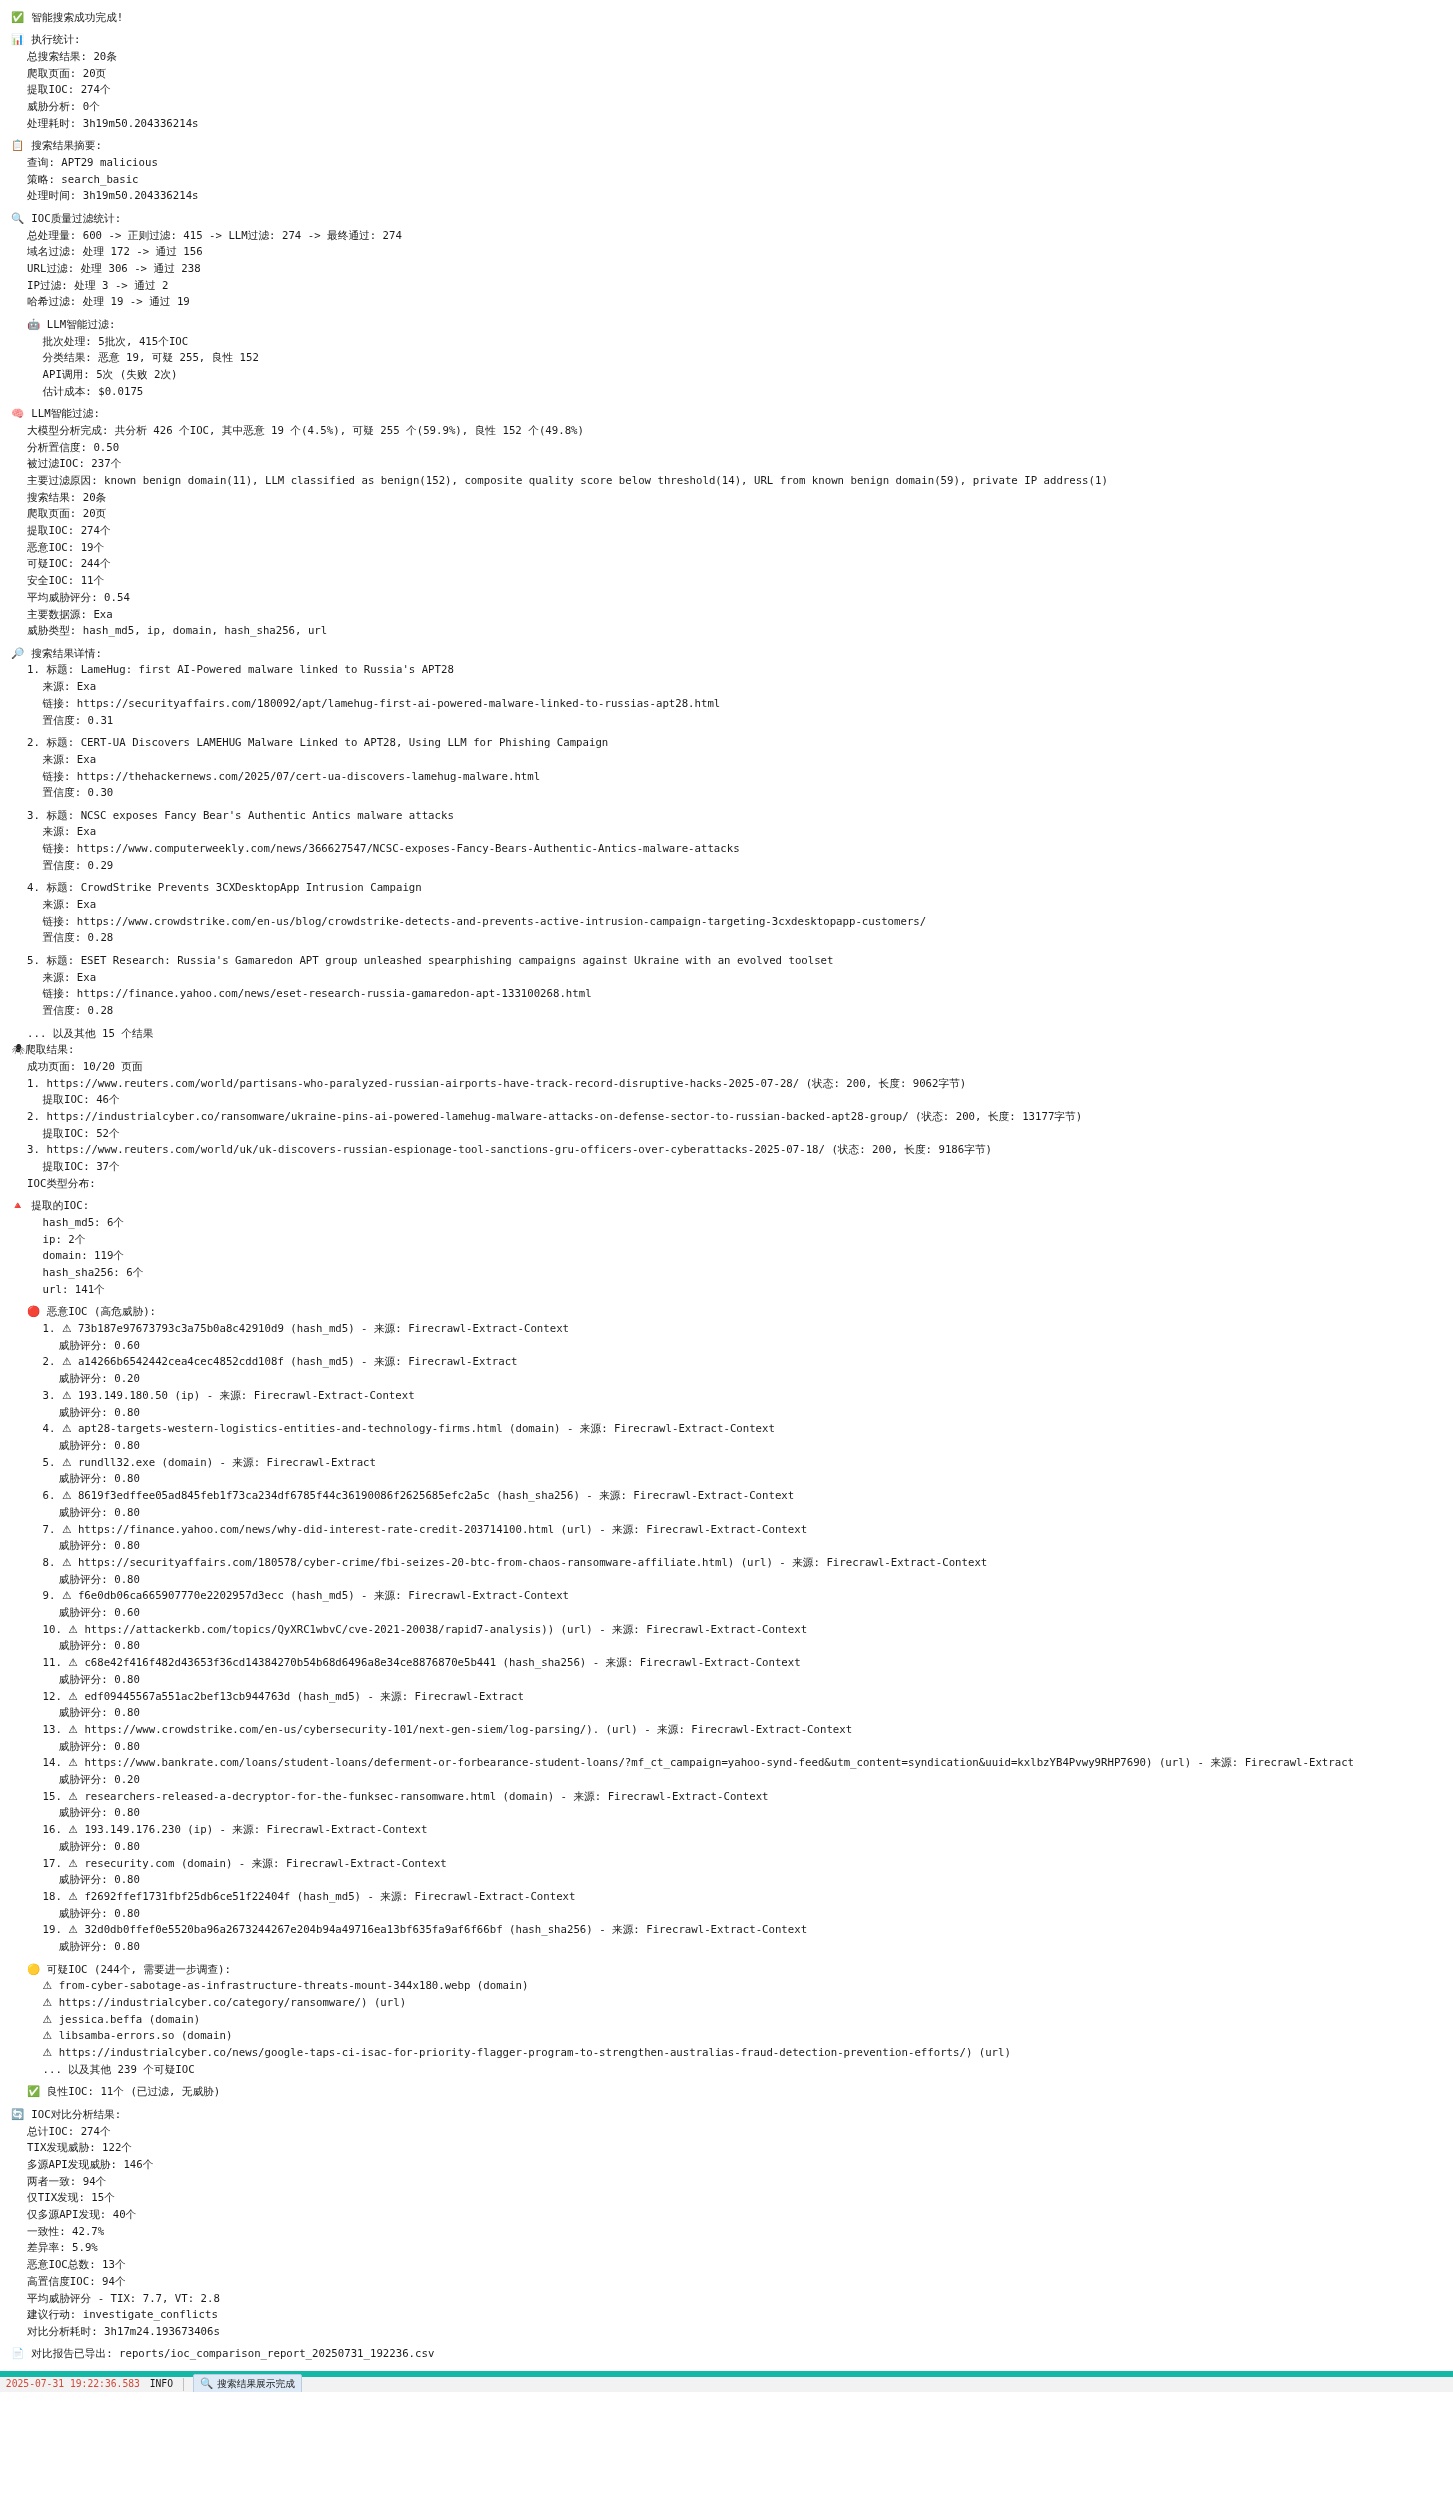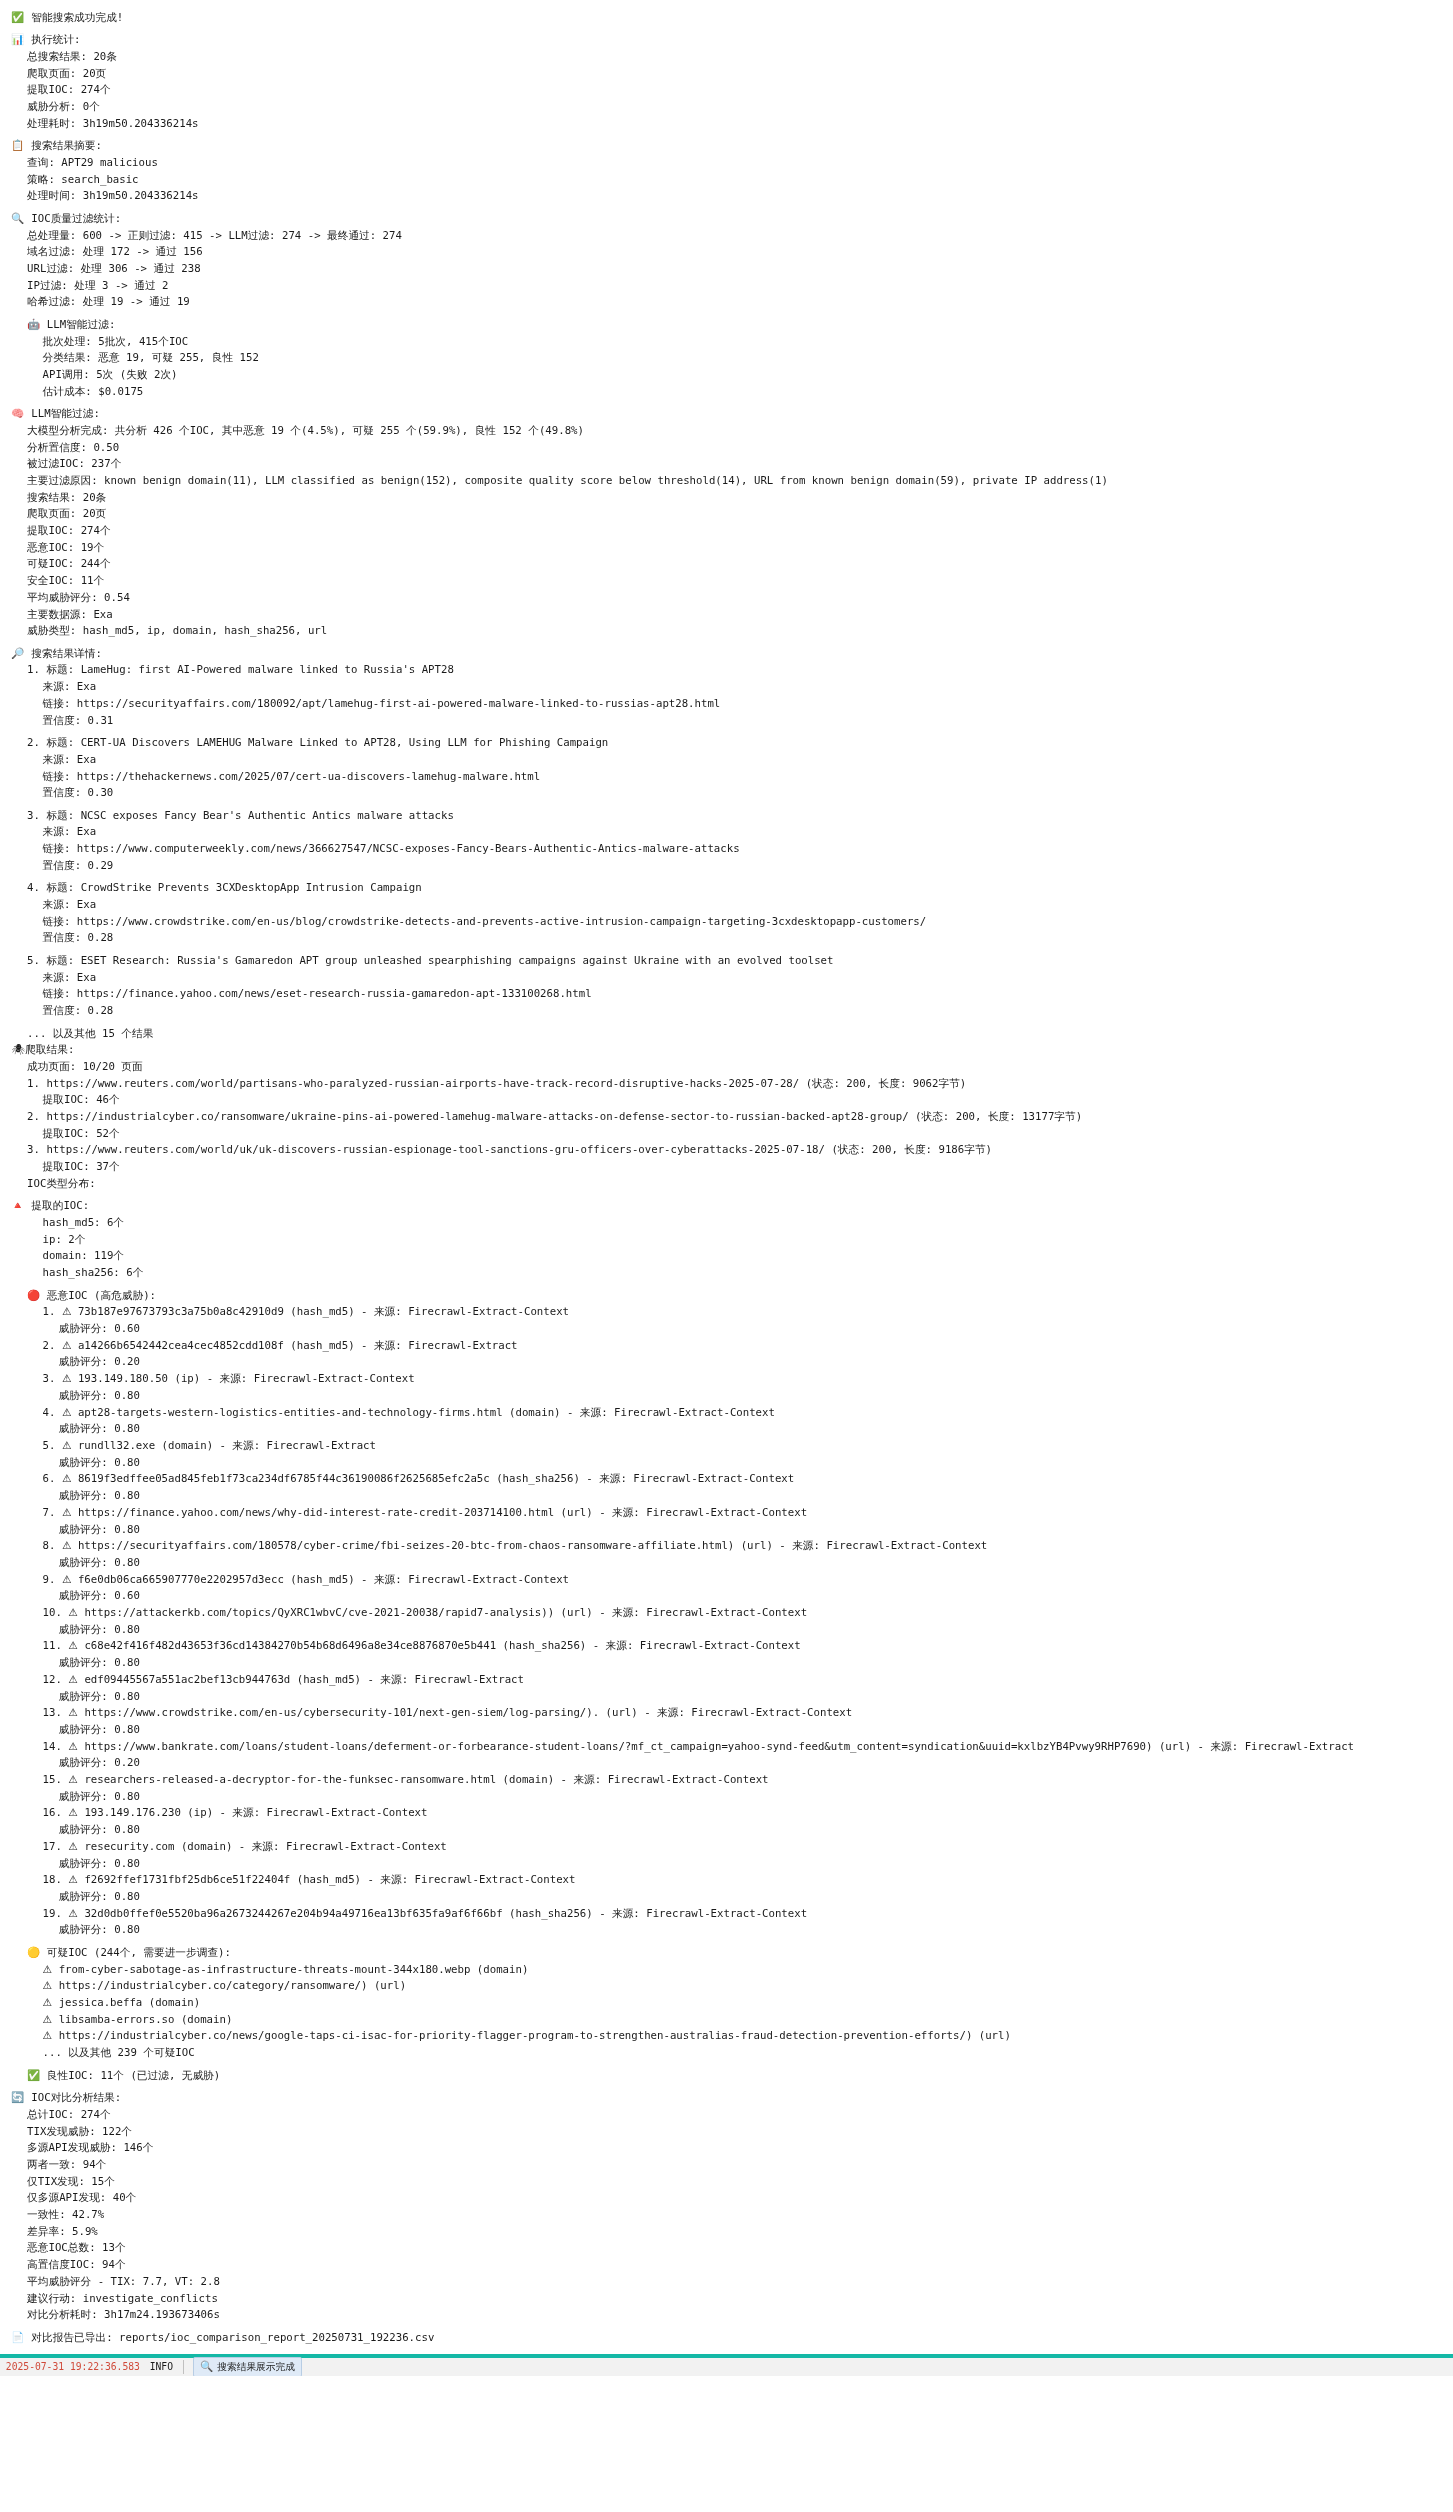--- a/index.html
+++ b/index.html
@@ -32,21 +32,21 @@
     display: inline-block;
     font-family: "DejaVu Sans", sans-serif;
     font-size: 10.7px;
   }
   .i1 { padding-left: 15.5px; }
   .i2 { padding-left: 31px; }
   .i3 { padding-left: 47px; }
 
   .statusbar {
     margin-top: 7.8px;
-    border-top: 4px solid #14b8a6;
+    border-top: 6px solid #14b8a6;
     background: #f2f2f2;
     height: 21.3px;
     display: flex;
     align-items: center;
     font-family: "DejaVu Sans Mono", "Liberation Mono", monospace;
     font-size: 9.7px;
     padding: 0 5.8px;
     box-sizing: border-box;
   }
   .sb-time { color: #d04a3a; }
@@ -153,20 +153,21 @@
   <div class="line i2">提取IOC: 52个</div>
   <div class="line i1">3. https://www.reuters.com/world/uk/uk-discovers-russian-espionage-tool-sanctions-gru-officers-over-cyberattacks-2025-07-18/ (状态: 200, 长度: 9186字节)</div>
   <div class="line i2">提取IOC: 37个</div>
 
   <div class="line i1">IOC类型分布:</div>
   <div class="line sec-head"><span class="ico">🔺</span> <span>提取的IOC:</span></div>
   <div class="line i2">hash_md5: 6个</div>
   <div class="line i2">ip: 2个</div>
   <div class="line i2">domain: 119个</div>
   <div class="line i2">hash_sha256: 6个</div>
+  <div class="line i2">url: 141个</div>
 
   <div class="line sec-head i1"><span class="ico">🔴</span> <span>恶意IOC (高危威胁):</span></div>
 
   <div class="line i2"><span>1.</span> <span class="ico">⚠</span> <span>73b187e97673793c3a75b0a8c42910d9 (hash_md5) - 来源: Firecrawl-Extract-Context</span></div>
   <div class="line i3">威胁评分: 0.60</div>
   <div class="line i2"><span>2.</span> <span class="ico">⚠</span> <span>a14266b6542442cea4cec4852cdd108f (hash_md5) - 来源: Firecrawl-Extract</span></div>
   <div class="line i3">威胁评分: 0.20</div>
   <div class="line i2"><span>3.</span> <span class="ico">⚠</span> <span>193.149.180.50 (ip) - 来源: Firecrawl-Extract-Context</span></div>
   <div class="line i3">威胁评分: 0.80</div>
   <div class="line i2"><span>4.</span> <span class="ico">⚠</span> <span>apt28-targets-western-logistics-entities-and-technology-firms.html (domain) - 来源: Firecrawl-Extract-Context</span></div>

